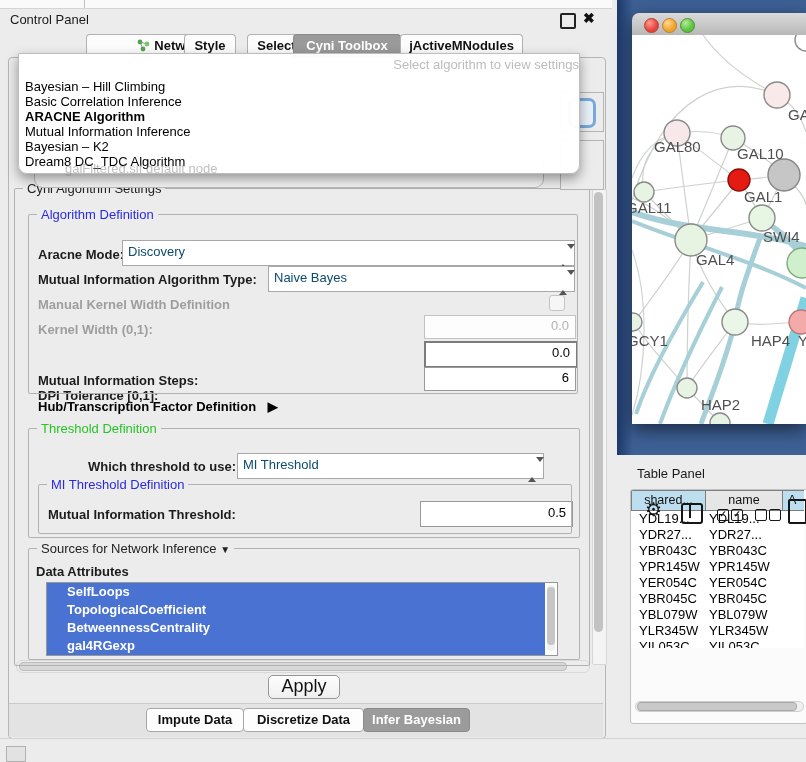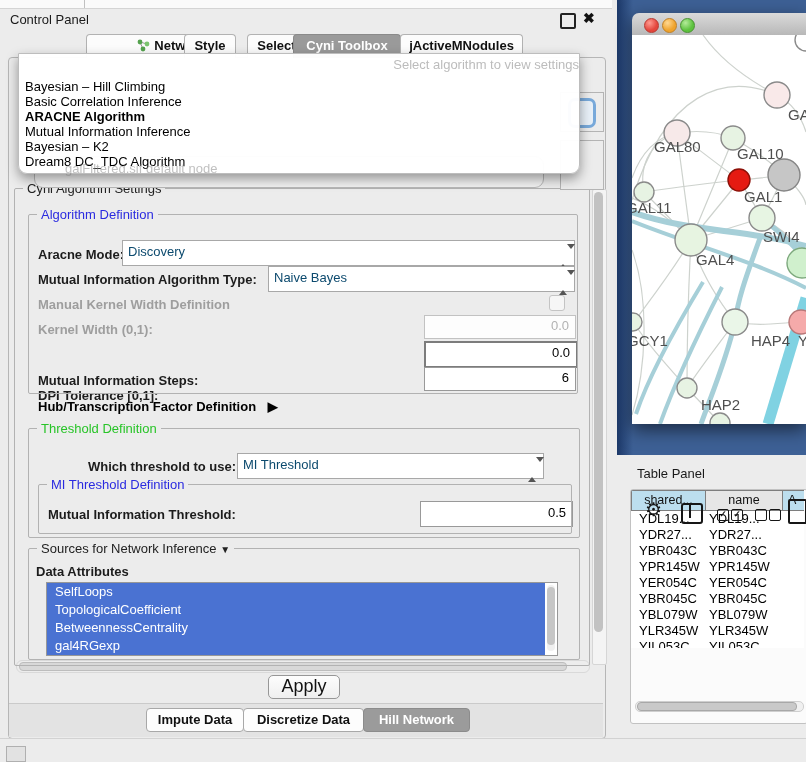--- a/index.html
+++ b/index.html
@@ -49,21 +49,21 @@
                border-top:5px solid #555;}
   
   .field{background:#fff;border:2px solid #7c7c7c;font-size:13px;text-align:right;
          padding-right:6px;color:#000;line-height:19px;}
   .field.thin{border:1px solid #999;}
   .field.dis{border:1px solid #c2c2c2;color:#b2b2b2;background:#fdfdfd;}
   #kcheck{left:549px;top:295px;width:14px;height:14px;border:1px solid #c4c4c4;border-radius:3px;background:#f6f6f6;}
   
   #attr-list{left:46px;top:582px;width:510px;height:72px;background:#fff;border:1px solid #979797;overflow:hidden;}
   .attr-item{height:18px;line-height:18px;font-size:13px;color:#fff;background:#4a72d2;
-             padding-left:8px;margin-right:12px;}
+             padding-left:20px;margin-right:12px;font-weight:bold;}
   #attr-scroll{position:absolute;right:2px;top:2px;width:8px;height:66px;background:#f0f0f0;border-radius:4px;}
   #attr-thumb{position:absolute;left:0;top:2px;width:8px;height:58px;background:#c6c6c6;border-radius:4px;}
   
   #vscroll{left:592px;top:189px;width:13px;height:474px;background:#f4f4f4;border:1px solid #d6d6d6;border-radius:2px;}
   #vthumb{left:1px;top:2px;width:9px;height:440px;background:#c2c2c2;border-radius:5px;}
   #hscroll{left:16px;top:660px;width:572px;height:11px;background:#ededed;border:1px solid #d9d9d9;border-radius:6px;}
   #hthumb{left:2px;top:1px;width:546px;height:7px;background:#d8d8d8;border:1px solid #bdbdbd;border-radius:4px;}
   
   #apply-btn{left:268px;top:675px;width:70px;height:22px;background:linear-gradient(#fdfdfd,#efefef);
              border:1px solid #979797;border-radius:5px;font-size:18px;color:#111;text-align:center;line-height:21px;}
@@ -216,21 +216,21 @@
     </div>
   <div class="abs" id="hscroll">
       <div class="abs" id="hthumb"></div>
     </div>
 
   <div class="abs" id="apply-btn">Apply</div>
 
   <div class="abs" id="bottom-band"></div>
   <div class="abs btab" style="left:146px;width:96px;"><span>Impute Data</span></div>
   <div class="abs btab" style="left:243px;width:119px;"><span>Discretize Data</span></div>
-  <div class="abs btab sel" style="left:363px;width:105px;"><span>Hill Network</span></div>
+  <div class="abs btab sel" style="left:363px;width:105px;"><span>Infer Bayesian</span></div>
 </div>
 
 <div class="abs" id="footer-icon"></div>
 <div class="abs" id="bottom-line"></div>
 
 <div class="abs" id="desktop">
   <div class="abs" id="desktop-edge"></div>
 </div>
 <div class="abs" id="netwin">
   <div class="abs" id="net-titlebar">

